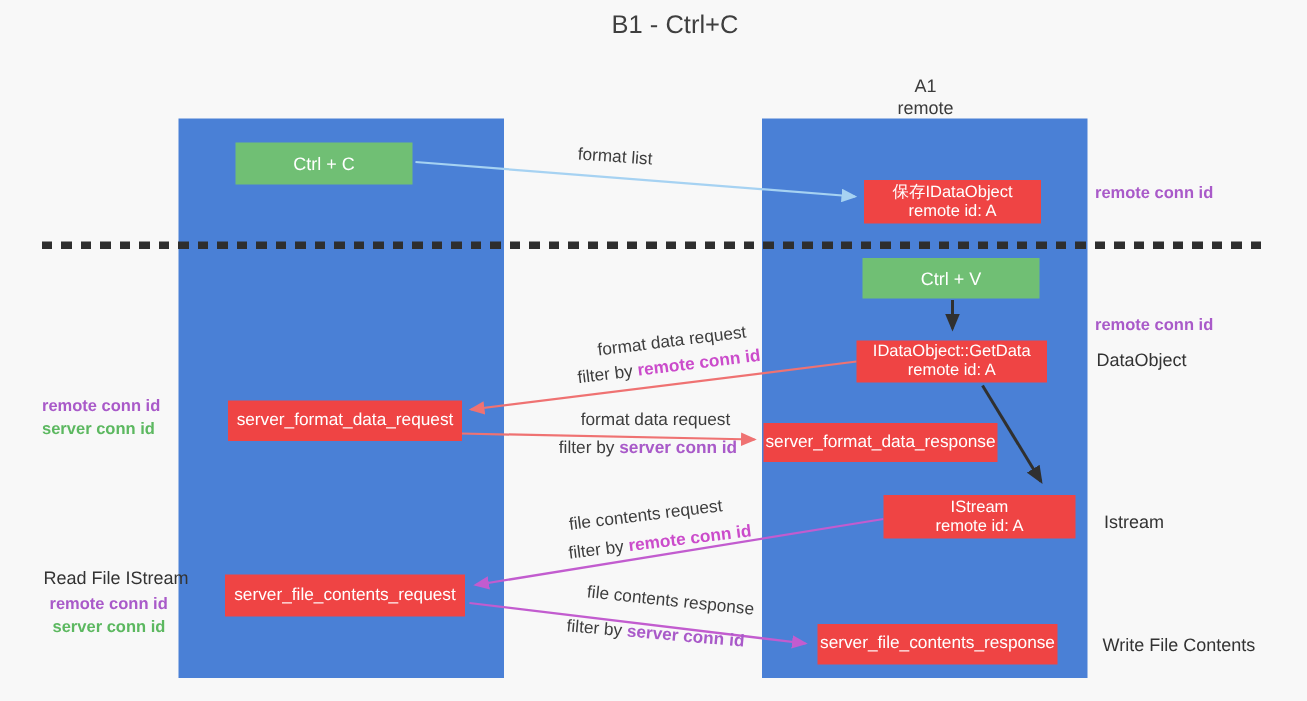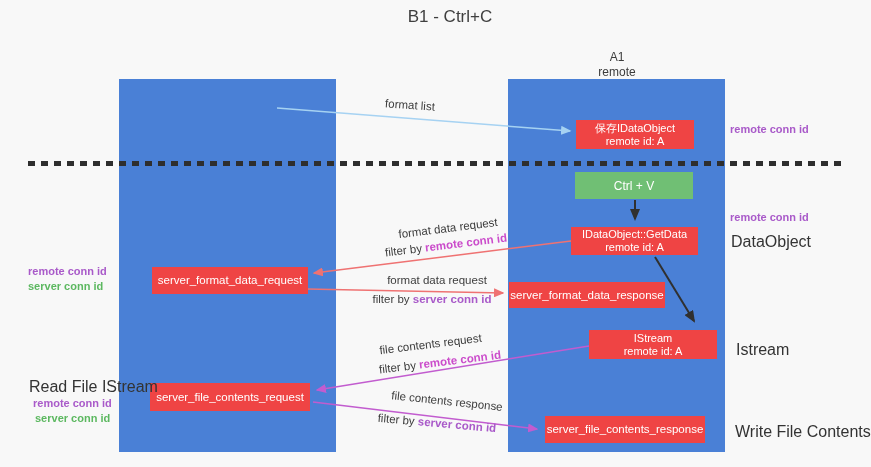--- a/index.html
+++ b/index.html
@@ -14,21 +14,21 @@
   .node{display:flex;flex-direction:column;align-items:center;justify-content:center;
     color:#fff;text-align:center;}
   .green{background:#70bf74;font-size:12px;}
   .orange{background:#ef4444;font-size:11px;line-height:13px;}
   .one-line{font-size:11.5px;}
   .ann{color:#3d3d3d;font-size:11.5px;text-align:center;white-space:nowrap;}
   .legend{font-size:11px;font-weight:bold;line-height:15px;white-space:nowrap;}
   .purple{color:#a95ac9;}
   .magenta{color:#cb4ccb;font-weight:bold;}
   .lgreen{color:#5cb860;}
-  .plain{color:#333;font-size:16px;white-space:nowrap;}
+  .plain{color:#333;font-size:12px;white-space:nowrap;}
   svg.overlay{position:absolute;left:0;top:0;pointer-events:none;}
 </style>
 </head>
 <body>
 
 <div class="stage">
 
   <div class="abs title">
     <div>B1 - Ctrl+C</div>
   </div>
@@ -64,20 +64,23 @@
     </defs>
     <line x1="277" y1="108" x2="570" y2="131" stroke="#a6d2f2" stroke-width="1.5" marker-end="url(#ah-blue)"></line>
     <line x1="635" y1="200" x2="635" y2="219" stroke="#303030" stroke-width="2" marker-end="url(#ah-black)"></line>
     <line x1="655" y1="257" x2="694" y2="321" stroke="#303030" stroke-width="2" marker-end="url(#ah-black)"></line>
     <line x1="571" y1="241" x2="314" y2="273" stroke="#ef7272" stroke-width="1.5" marker-end="url(#ah-salmon)"></line>
     <line x1="307" y1="289" x2="503" y2="293" stroke="#ef7272" stroke-width="1.5" marker-end="url(#ah-salmon)"></line>
     <line x1="589" y1="346" x2="317" y2="390" stroke="#c25ccf" stroke-width="1.5" marker-end="url(#ah-magenta)"></line>
     <line x1="313" y1="402" x2="537" y2="429" stroke="#c25ccf" stroke-width="1.5" marker-end="url(#ah-magenta)"></line>
   </svg>
 
+  <div class="abs node green" style="left:157px;top:95px;width:118px;height:28px;">
+    <span>Ctrl + C</span>
+  </div>
 
   <div class="abs node orange" style="left:576px;top:120px;width:118px;height:29px;">
     <span>保存IDataObject</span>
     <span>remote id: A</span>
   </div>
 
   <div class="abs node green" style="left:575px;top:172px;width:118px;height:27px;">
     <span>Ctrl + V</span>
   </div>
 

